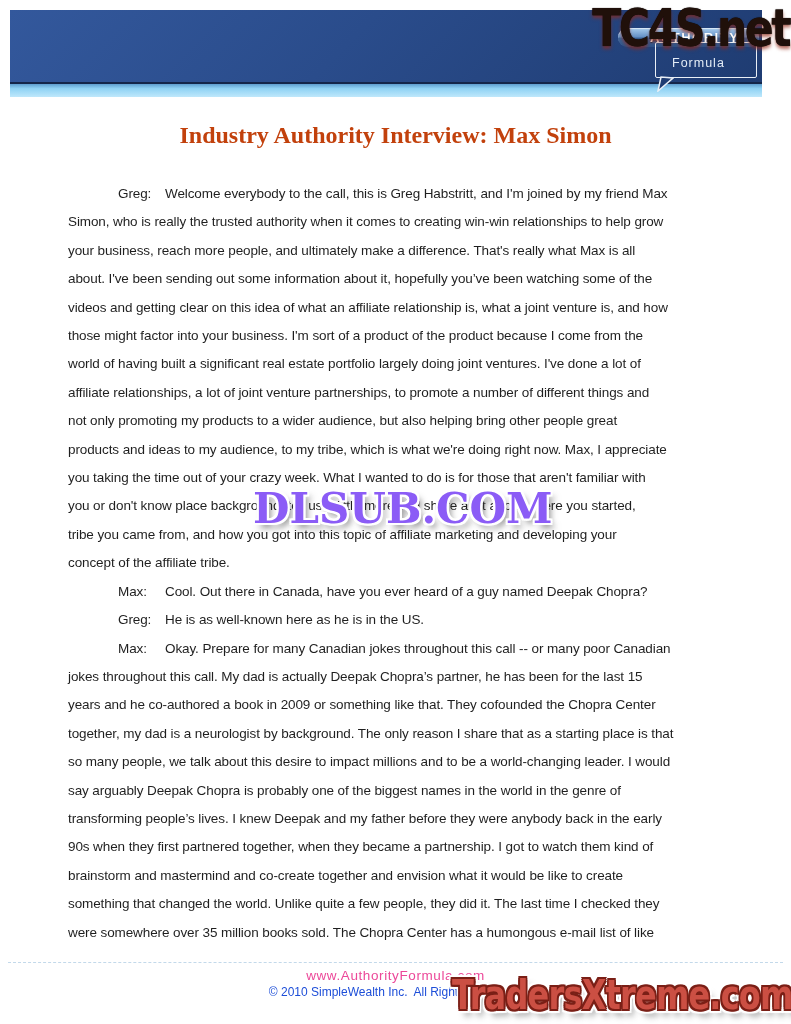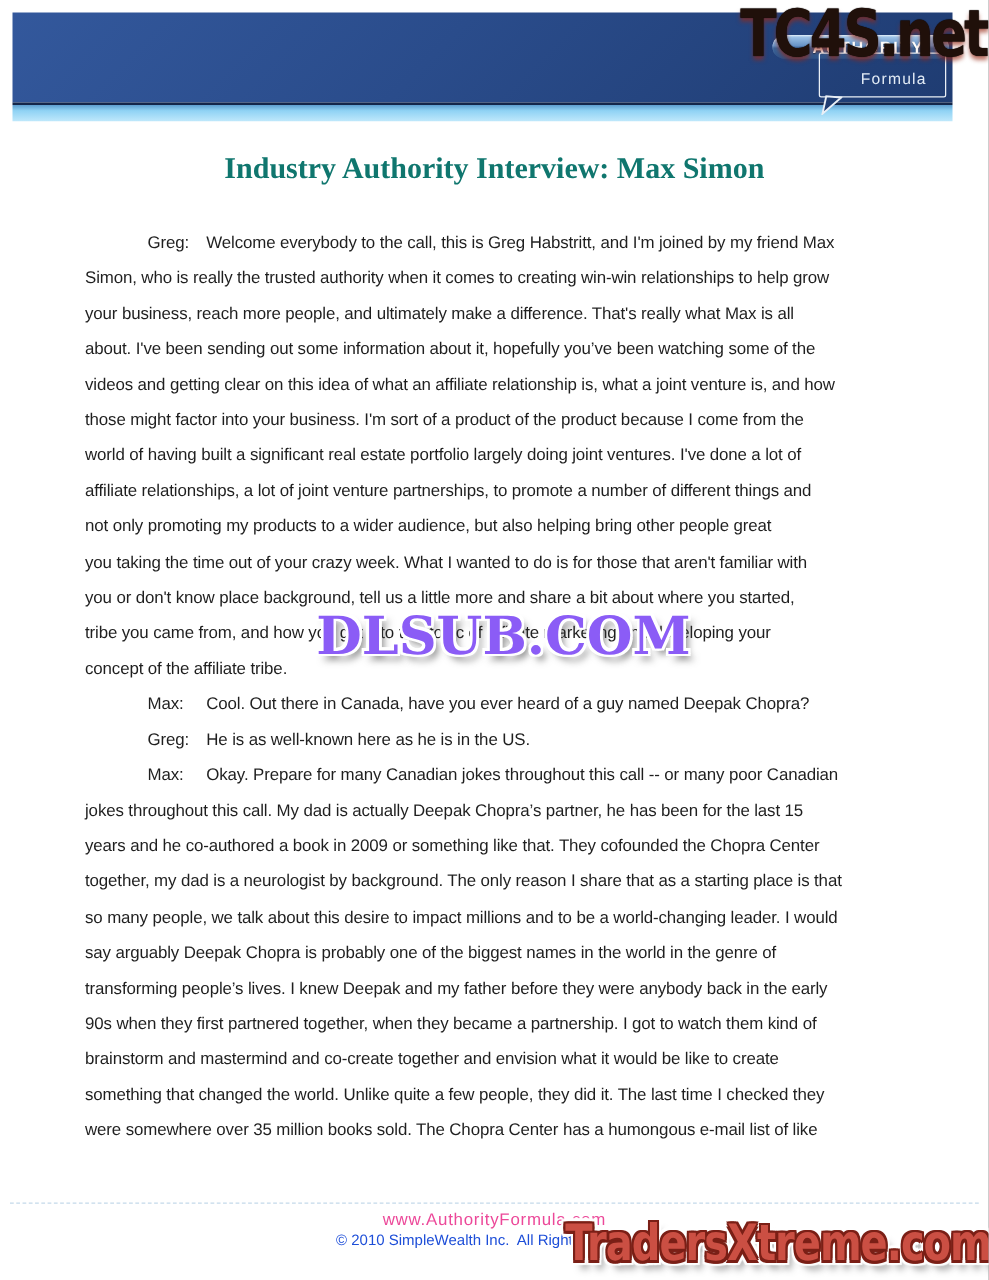--- a/index.html
+++ b/index.html
@@ -30,21 +30,21 @@
   .logo-authority {
     position:absolute; left:650px; top:30px; width:110px;
     color:#ffffff; font-weight:bold; font-size:13px; letter-spacing:1.5px;
     text-shadow:0 1px 1px rgba(0,0,0,.5);
   }
   .logo-bubble {
     position:absolute; left:655px; top:42px; width:100px; height:34px;
     border:1.5px solid #e9eff6; border-radius:2px;
   }
   .logo-formula {
-    position:absolute; left:672px; top:56px; width:86px; text-align:center;
+    position:absolute; left:672px; top:56px; width:86px; 
     color:#e3ecf6; font-size:12.5px; letter-spacing:1px;
   }
   .logo-tail { position:absolute; left:656px; top:76px; }
 
   
   .wm-tc4s {
     position:absolute; right:2px; top:0px; z-index:6;
     font-family:"DejaVu Sans", sans-serif; font-weight:bold;
     font-size:52px; line-height:56px; letter-spacing:-3px;
     color:#20100a;
@@ -73,21 +73,21 @@
       -4px -4px 1px #fff, 4px -4px 1px #fff, -4px 4px 1px #fff, 4px 4px 1px #fff,
       0 -4px 1px #fff, 0 4px 1px #fff, -4px 0 1px #fff, 4px 0 1px #fff,
       6px 7px 7px rgba(70,70,70,.5);
   }
 
   
   .doc-title {
     position:absolute; left:0; top:118px; width:100%; height:34px;
     line-height:34px; text-align:center;
     font-family:"Liberation Serif", serif; font-weight:bold;
-    font-size:24px; color:#0f766e;
+    font-size:24px; color:#c2410c;
   }
 
   
   .transcript {
     position:absolute; left:68px; top:180px; width:660px;
     font-size:13.5px; letter-spacing:-0.1px; color:#1f1f1f;
   }
   .line { height:28.42px; line-height:28.42px; white-space:pre; }
   .line.first { padding-left:50px; }
   .speaker { display:inline-block; width:47px; }
@@ -134,20 +134,21 @@
   <div class="transcript">
       <div class="line first"><span class="speaker">Greg:</span><span>Welcome everybody to the call, this is Greg Habstritt, and I'm joined by my friend Max</span></div>
       <div class="line">Simon, who is really the trusted authority when it comes to creating win-win relationships to help grow</div>
       <div class="line">your business, reach more people, and ultimately make a difference. That's really what Max is all</div>
       <div class="line">about. I've been sending out some information about it, hopefully you’ve been watching some of the</div>
       <div class="line">videos and getting clear on this idea of what an affiliate relationship is, what a joint venture is, and how</div>
       <div class="line">those might factor into your business. I'm sort of a product of the product because I come from the</div>
       <div class="line">world of having built a significant real estate portfolio largely doing joint ventures. I've done a lot of</div>
       <div class="line">affiliate relationships, a lot of joint venture partnerships, to promote a number of different things and</div>
       <div class="line">not only promoting my products to a wider audience, but also helping bring other people great</div>
+      <div class="line">products and ideas to my audience, to my tribe, which is what we're doing right now. Max, I appreciate</div>
       <div class="line">you taking the time out of your crazy week. What I wanted to do is for those that aren't familiar with</div>
       <div class="line">you or don't know place background, tell us a little more and share a bit about where you started,</div>
       <div class="line">tribe you came from, and how you got into this topic of affiliate marketing and developing your</div>
       <div class="line">concept of the affiliate tribe.</div>
       <div class="line first"><span class="speaker">Max:</span><span>Cool. Out there in Canada, have you ever heard of a guy named Deepak Chopra?</span></div>
       <div class="line first"><span class="speaker">Greg:</span><span>He is as well-known here as he is in the US.</span></div>
       <div class="line first"><span class="speaker">Max:</span><span>Okay. Prepare for many Canadian jokes throughout this call -- or many poor Canadian</span></div>
       <div class="line">jokes throughout this call. My dad is actually Deepak Chopra’s partner, he has been for the last 15</div>
       <div class="line">years and he co-authored a book in 2009 or something like that. They cofounded the Chopra Center</div>
       <div class="line">together, my dad is a neurologist by background. The only reason I share that as a starting place is that</div>

